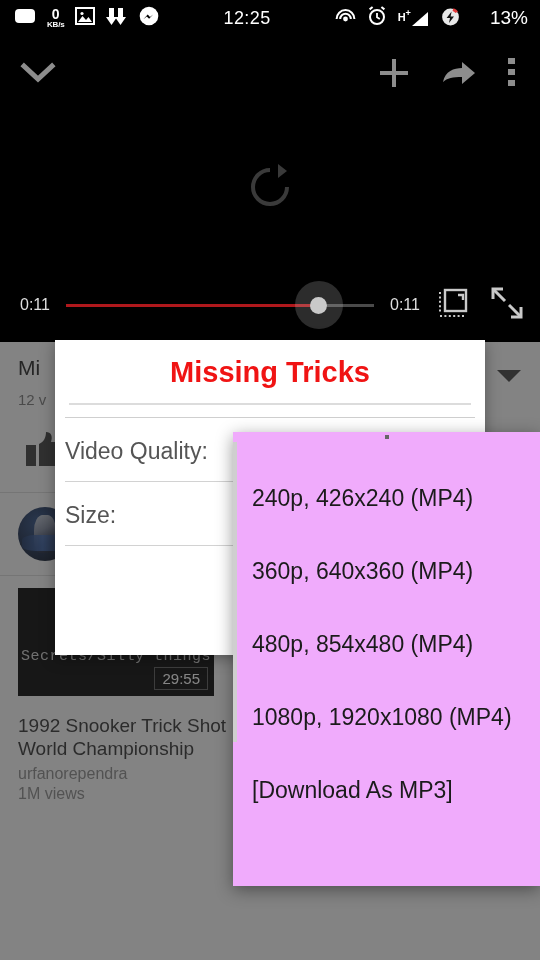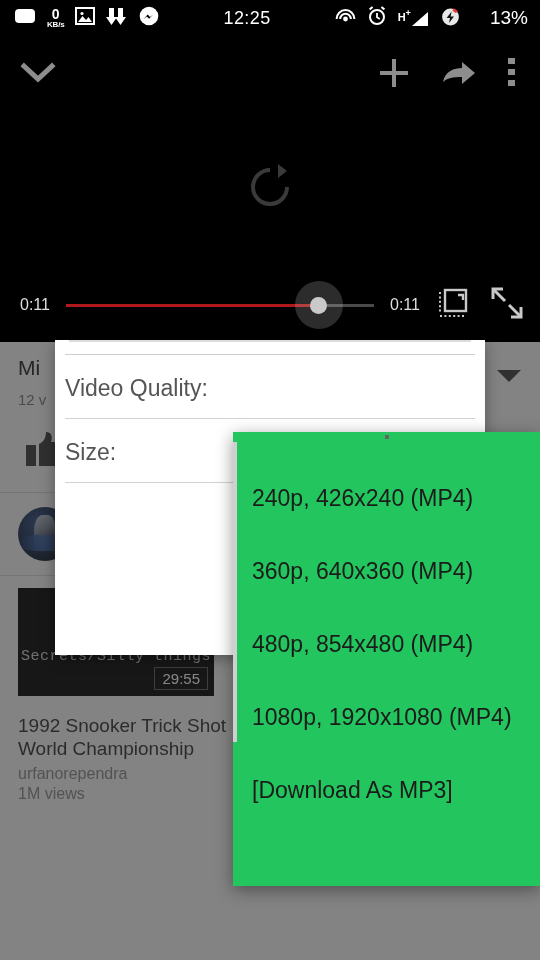--- a/index.html
+++ b/index.html
@@ -143,21 +143,21 @@
   .dlg-rule2 { height:1px; background:#cfcfcf; margin:12px 10px 0 10px; }
   .dlg-field { padding:20px 10px 0 10px; }
   .dlg-label { font-size:23px; color:#555; padding-left:0; }
   .dlg-underline { height:1px; background:#d2d2d2; margin-top:16px; }
   .dlg-actions { display:flex; justify-content:flex-end; padding:18px 38px 0 0; }
   .dlg-cancel { font-size:21px; color:#bdbdbd; letter-spacing:.6px; }
 
   
   .dropdown {
     position:absolute; left:233px; top:432px; width:307px; height:454px;
-    background:#22c55e; box-shadow:0 4px 16px rgba(0,0,0,.4);
+    background:#f0abfc; box-shadow:0 4px 16px rgba(0,0,0,.4);
     overflow:hidden;
   }
   .dd-scroll {
     position:absolute; left:0; top:10px; width:4px; height:300px;
     background:#cfcfcf;
   }
   .dd-caret {
     position:absolute; left:50%; top:3px; transform:translateX(-50%);
     width:4px; height:4px; background:#666;
   }
@@ -363,20 +363,21 @@
             <circle cx="3" cy="13" r="2.6" fill="#6f6f6f"></circle>
             <circle cx="3" cy="23" r="2.6" fill="#6f6f6f"></circle>
           </svg>
       </span>
     </div>
   </div>
 
   <div class="scrim"></div>
 
   <div class="dialog">
+    <div class="dlg-title" style="color: rgb(240, 20, 20);">Missing Tricks</div>
     <div class="dlg-rule"></div>
     <div class="dlg-rule2"></div>
     <div class="dlg-field">
       <div class="dlg-label">Video Quality:</div>
       <div class="dlg-underline"></div>
     </div>
     <div class="dlg-field">
       <div class="dlg-label">Size:</div>
       <div class="dlg-underline"></div>
     </div>

